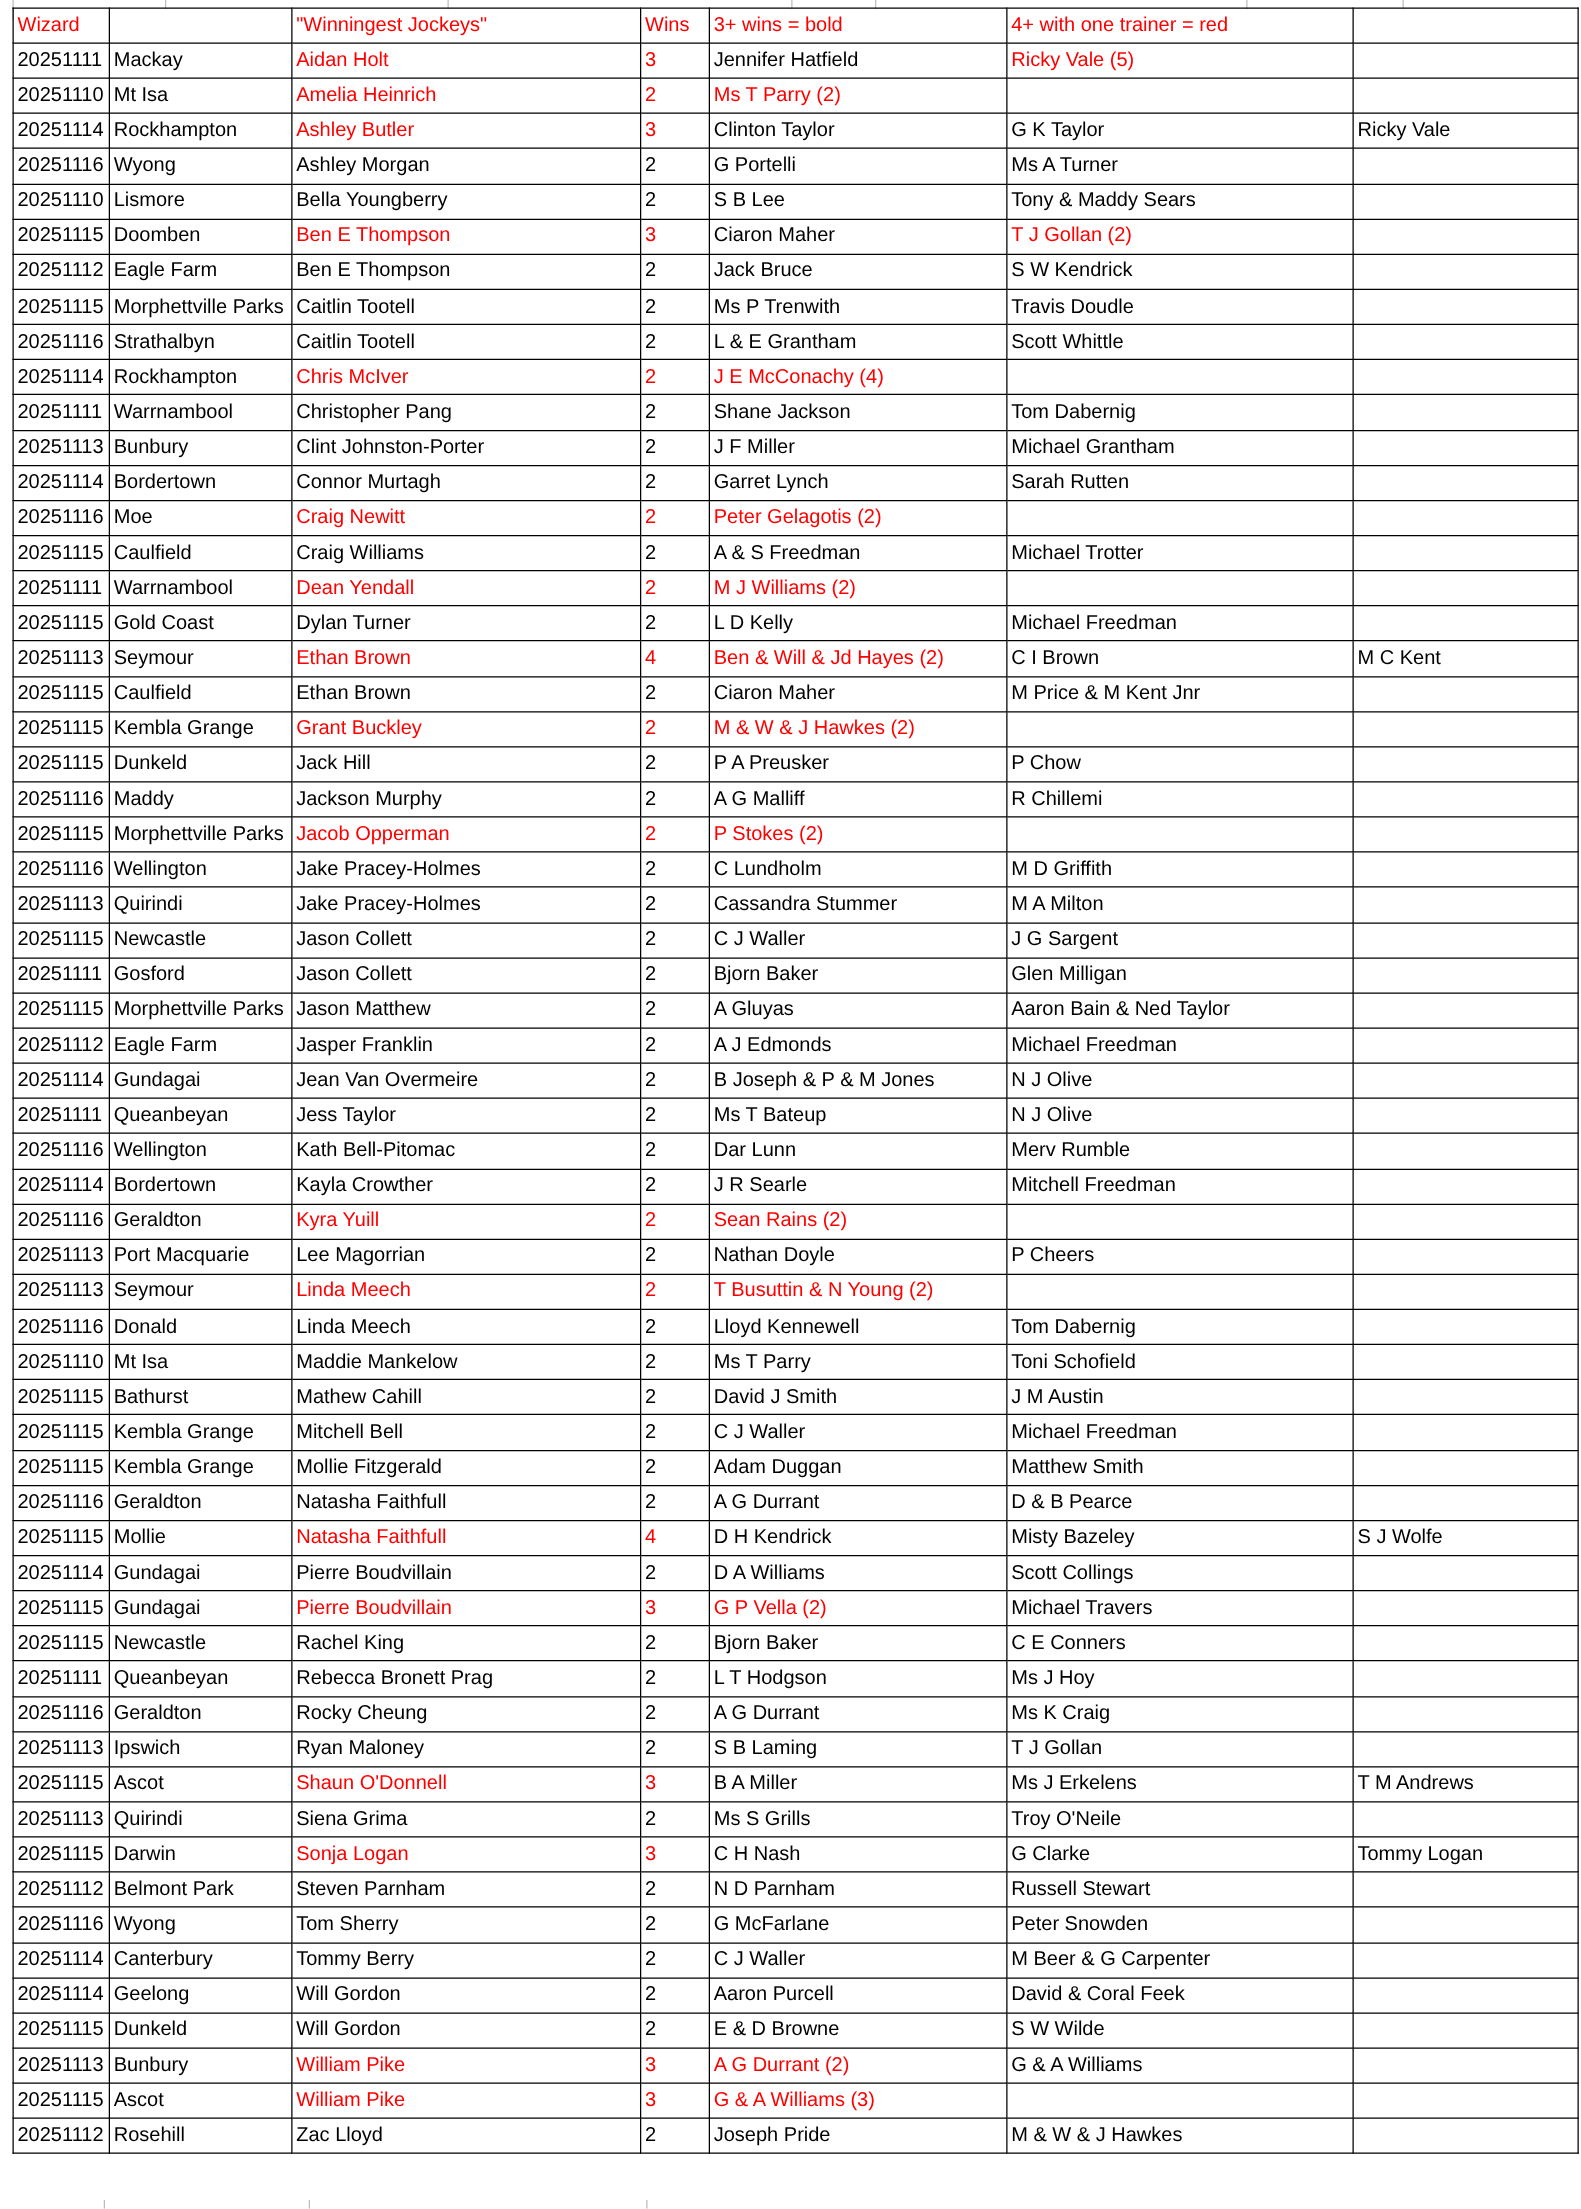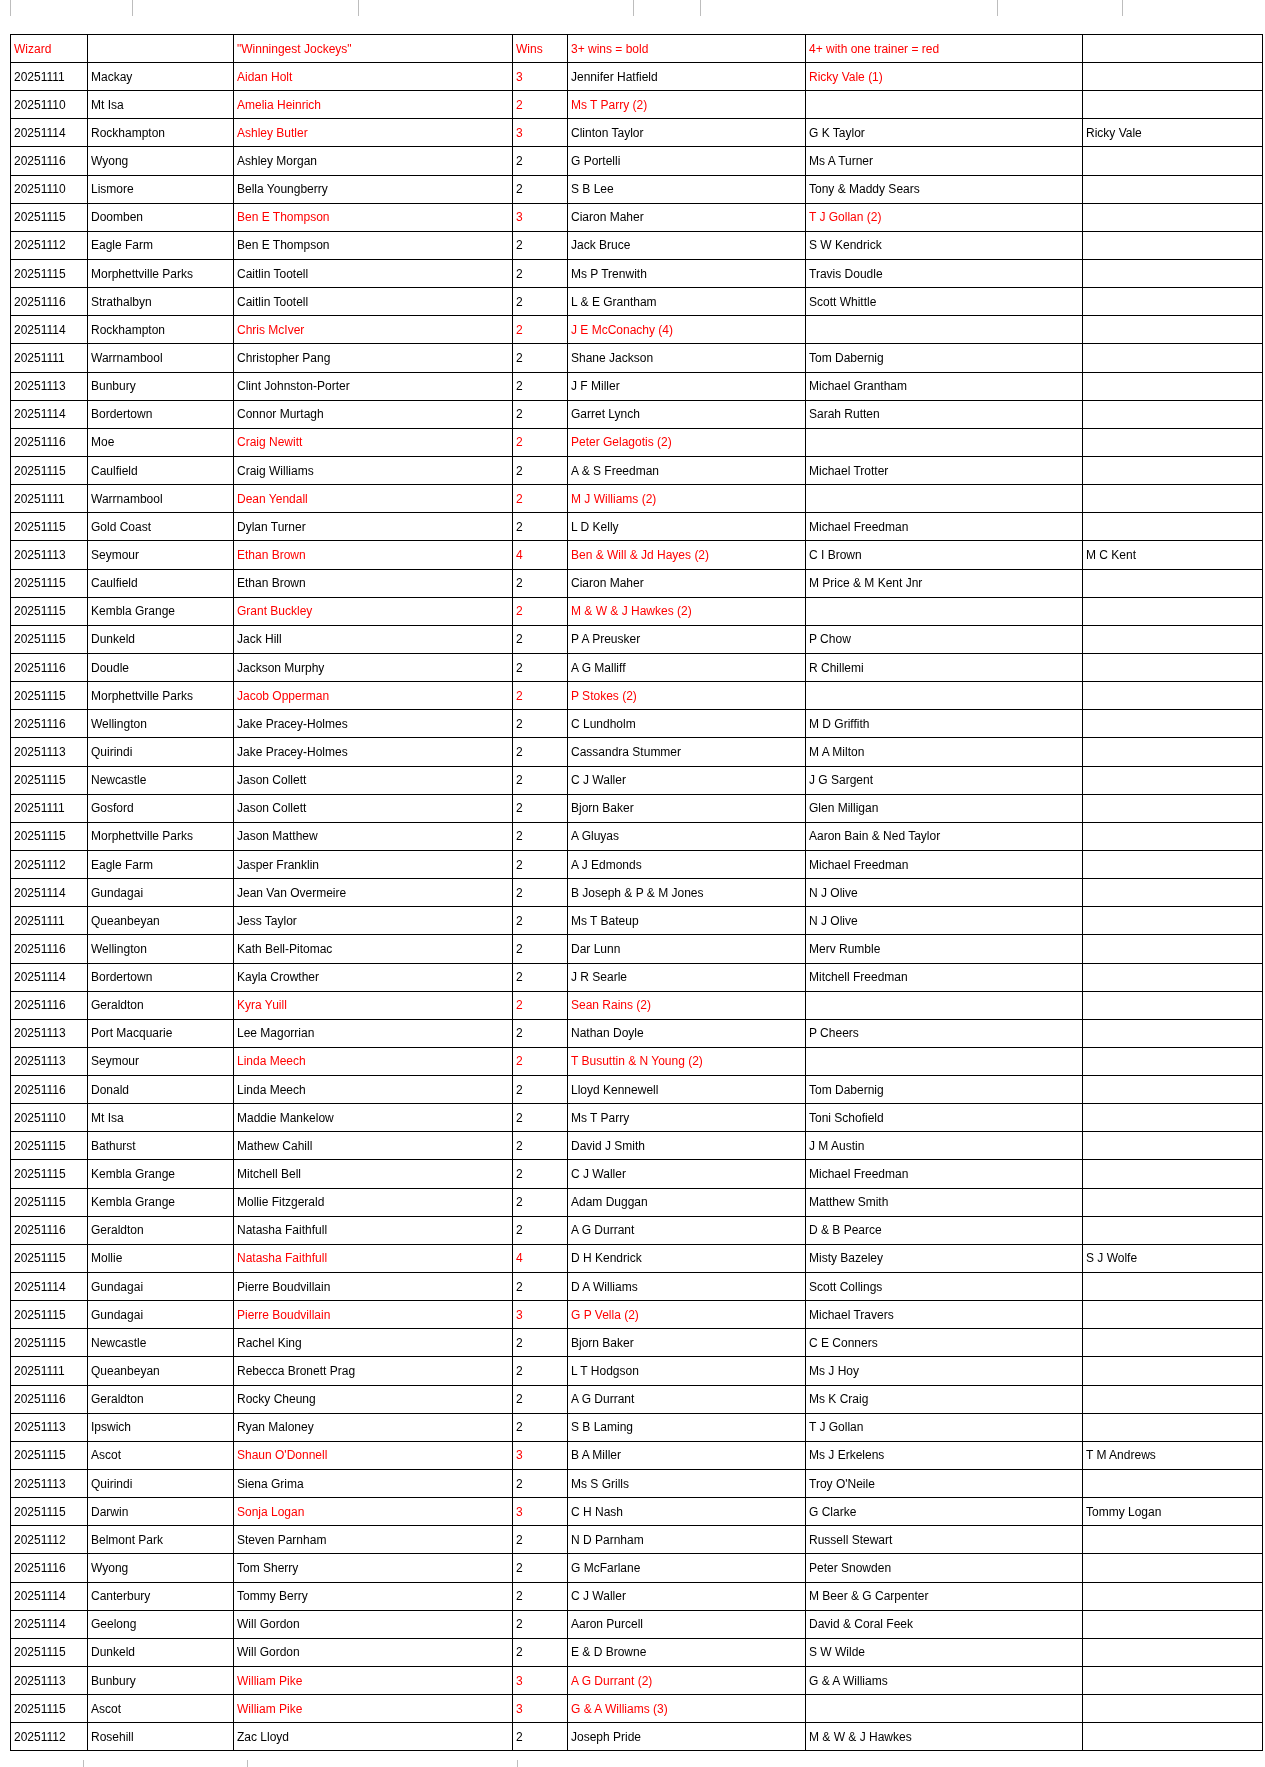--- a/index.html
+++ b/index.html
@@ -5,23 +5,23 @@
   html,body{margin:0;padding:0;background:#ffffff;}
   body{width:1265px;height:1767px;position:relative;overflow:hidden;
        font-family:"Liberation Sans","DejaVu Sans",sans-serif;}
 
   
   .grid-tick{position:absolute;width:1px;background:#bdbdbd;}
   .tick-top{top:0;height:16px;}
   .tick-bottom{top:1760px;height:7px;}
 
   table.sheet{
-    position:absolute;left:10px;top:34px;
+    position:absolute;left:10px;top:6px;
     border-collapse:collapse;table-layout:fixed;width:1252px;
-    font-size:12px;color:#000;padding-left:24px;
+    font-size:16px;color:#000;padding-left:24px;
   }
   .sheet td,.sheet th{
     border:1px solid #000;
     padding:0 3px;
     white-space:nowrap;overflow:hidden;
     vertical-align:middle;
     font-weight:normal;text-align:left;
     background:#fff;
   }
   .sheet thead tr{height:28px;}
@@ -71,21 +71,21 @@
       <td></td>
     </tr>
   </thead>
   <tbody>
       <tr>
         <td class="c-date">20251111</td>
         <td class="c-loc">Mackay</td>
         <td class="c-jockey br">Aidan Holt</td>
         <td class="c-wins br">3</td>
         <td class="c-t1">Jennifer Hatfield</td>
-        <td class="c-t2 r">Ricky Vale (1)</td>
+        <td class="c-t2 r">Ricky Vale (5)</td>
         <td class="c-t3"></td>
       </tr>
       <tr>
         <td class="c-date">20251110</td>
         <td class="c-loc">Mt Isa</td>
         <td class="c-jockey r">Amelia Heinrich</td>
         <td class="c-wins r">2</td>
         <td class="c-t1 r">Ms T Parry (2)</td>
         <td class="c-t2"></td>
         <td class="c-t3"></td>
@@ -256,21 +256,21 @@
         <td class="c-date">20251115</td>
         <td class="c-loc">Dunkeld</td>
         <td class="c-jockey">Jack Hill</td>
         <td class="c-wins">2</td>
         <td class="c-t1">P A Preusker</td>
         <td class="c-t2">P Chow</td>
         <td class="c-t3"></td>
       </tr>
       <tr>
         <td class="c-date">20251116</td>
-        <td class="c-loc">Doudle</td>
+        <td class="c-loc">Maddy</td>
         <td class="c-jockey">Jackson Murphy</td>
         <td class="c-wins">2</td>
         <td class="c-t1">A G Malliff</td>
         <td class="c-t2">R Chillemi</td>
         <td class="c-t3"></td>
       </tr>
       <tr>
         <td class="c-date">20251115</td>
         <td class="c-loc">Morphettville Parks</td>
         <td class="c-jockey r">Jacob Opperman</td>

